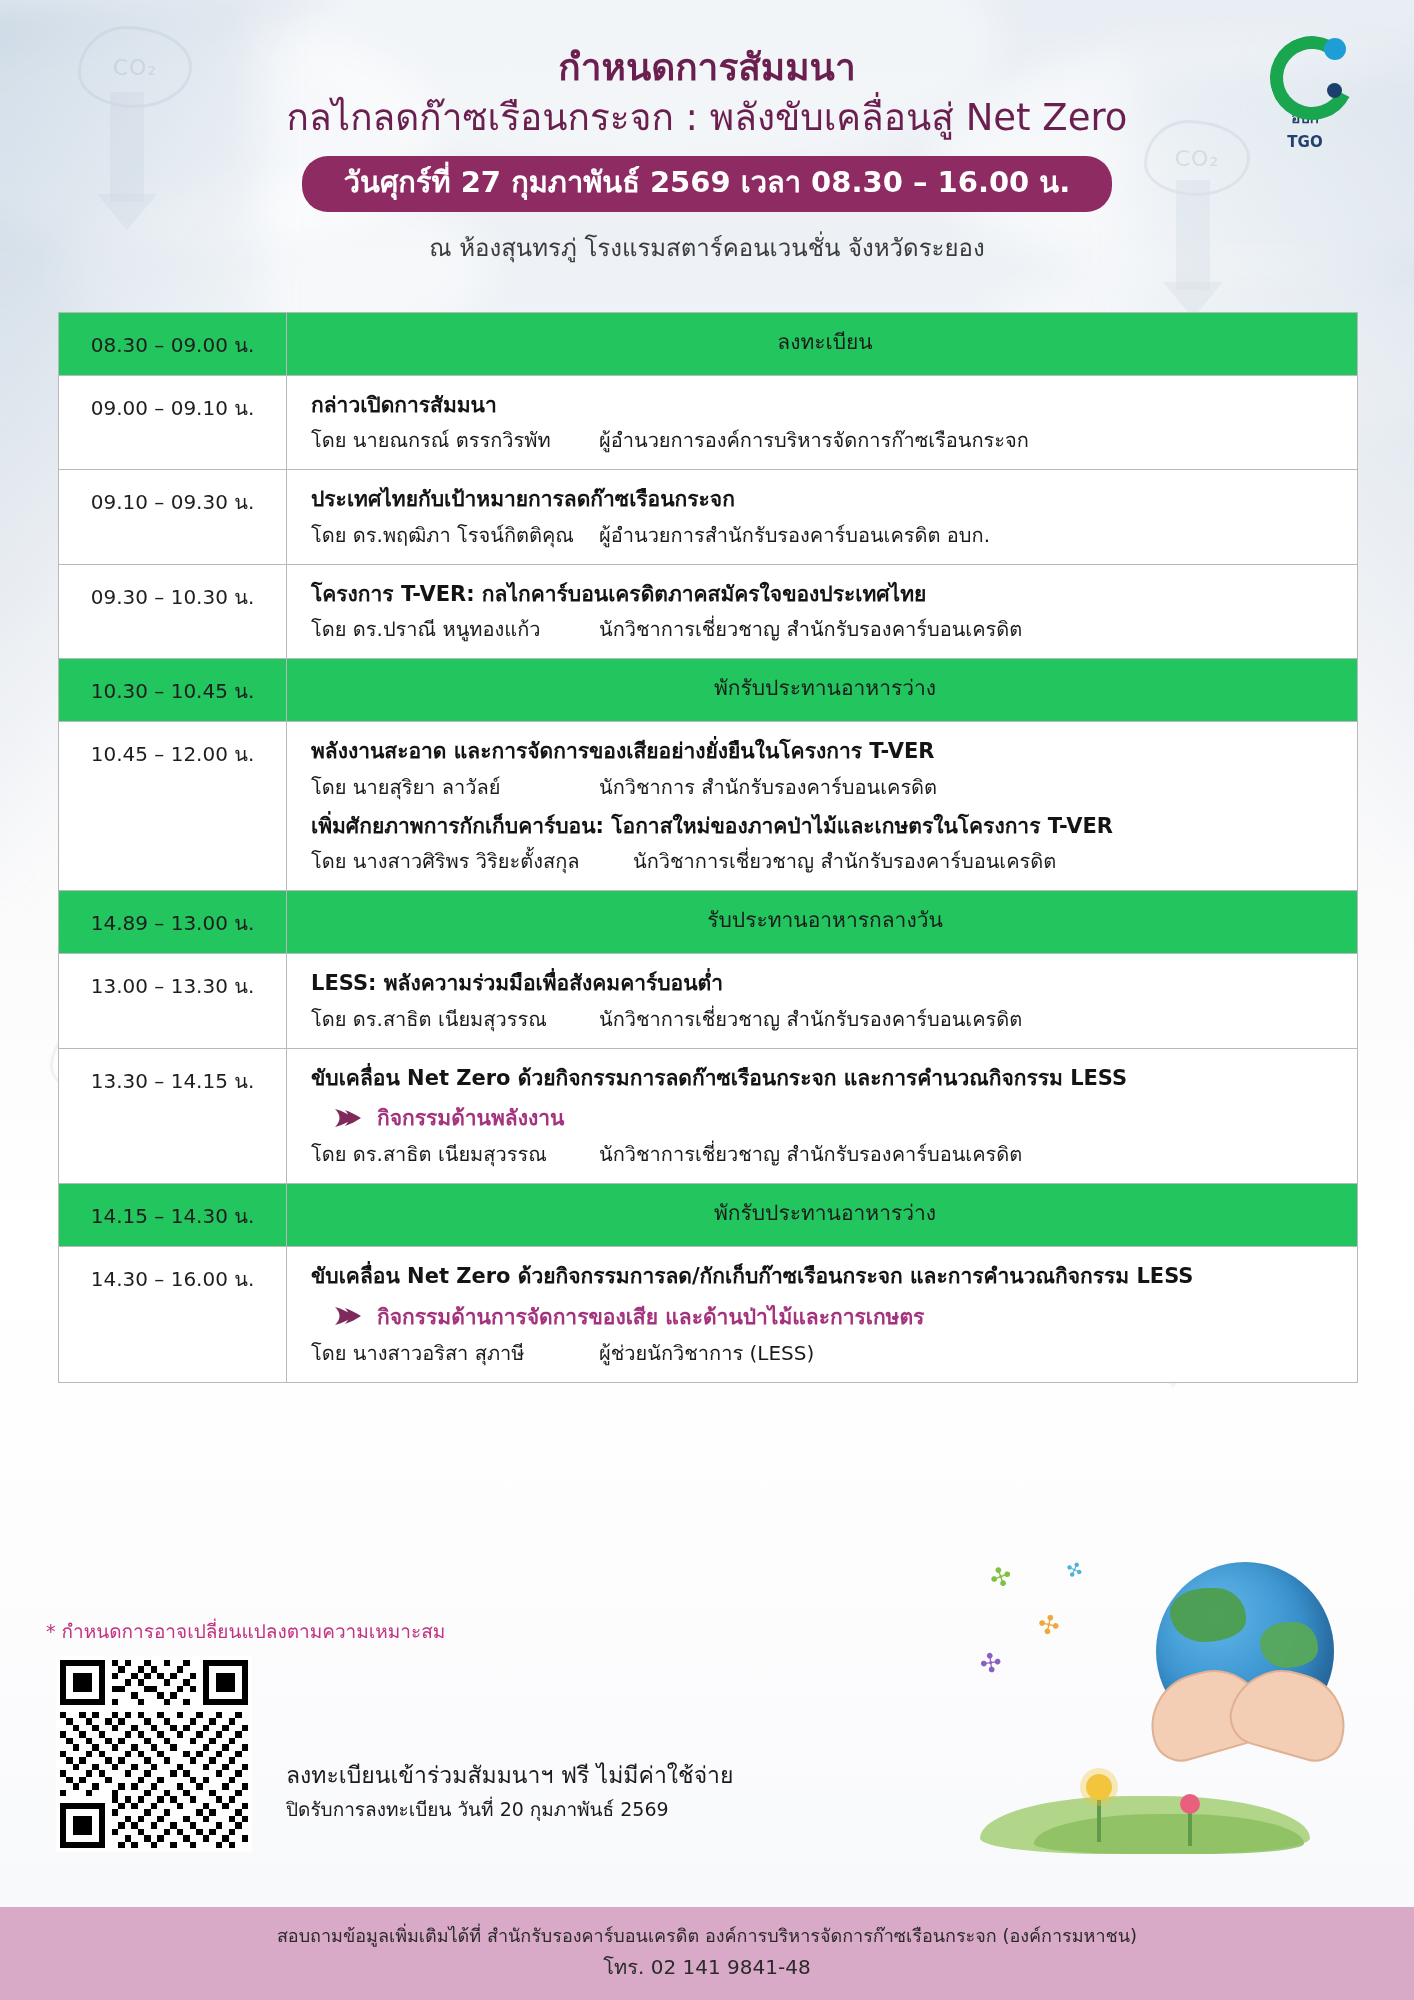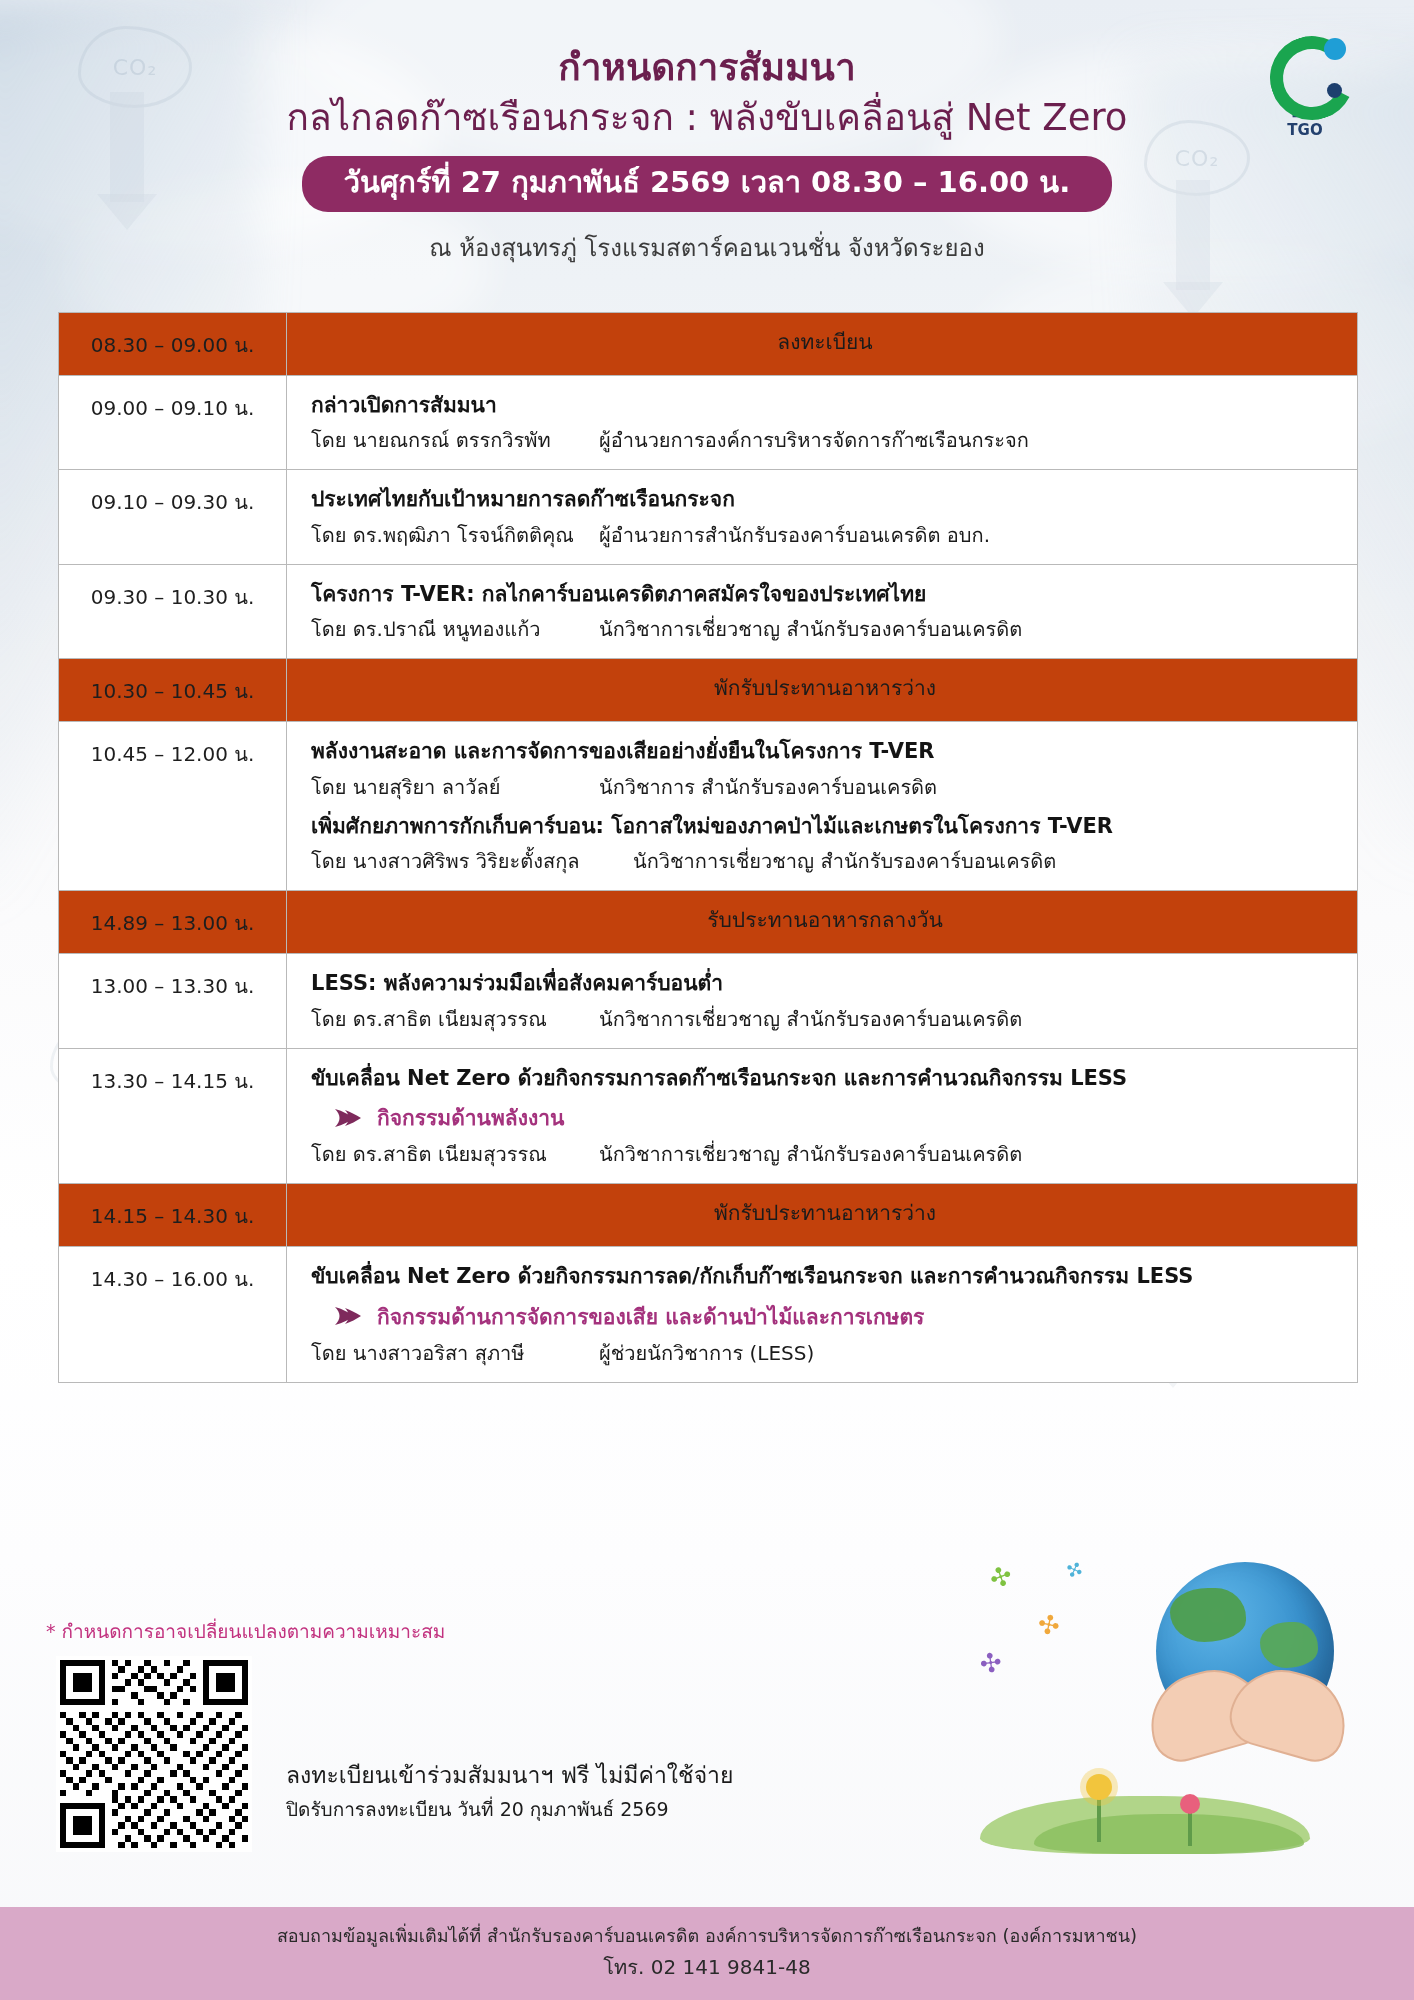--- a/index.html
+++ b/index.html
@@ -150,39 +150,39 @@
     right: 6px; bottom: 4px;
     width: 15px; height: 15px;
     border-radius: 50%;
     background: #1d3f6e;
   }
   .logo .txt {
     font-size: 15px;
     color: #23406e;
     line-height: 1.08;
     font-weight: bold;
-    margin-top: 2px;
+    margin-top: 8px;
   }
 
   
   .agenda {
     position: absolute;
     left: 58px;
     top: 312px;
     width: 1298px;
     border: 1px solid #b9b9b9;
     border-bottom: none;
     background: #ffffff;
   }
   .row {
     display: flex;
     border-bottom: 1px solid #b9b9b9;
     min-height: 52px;
   }
-  .row.break { background: #c2410c; }
+  .row.break { background: #22c55e; }
   .row .time {
     width: 228px;
     flex: 0 0 228px;
     border-right: 1px solid #b9b9b9;
     font-size: 20px;
     color: #1e1e1e;
     padding: 16px 0 14px 0;
     text-align: center;
     box-sizing: border-box;
   }

